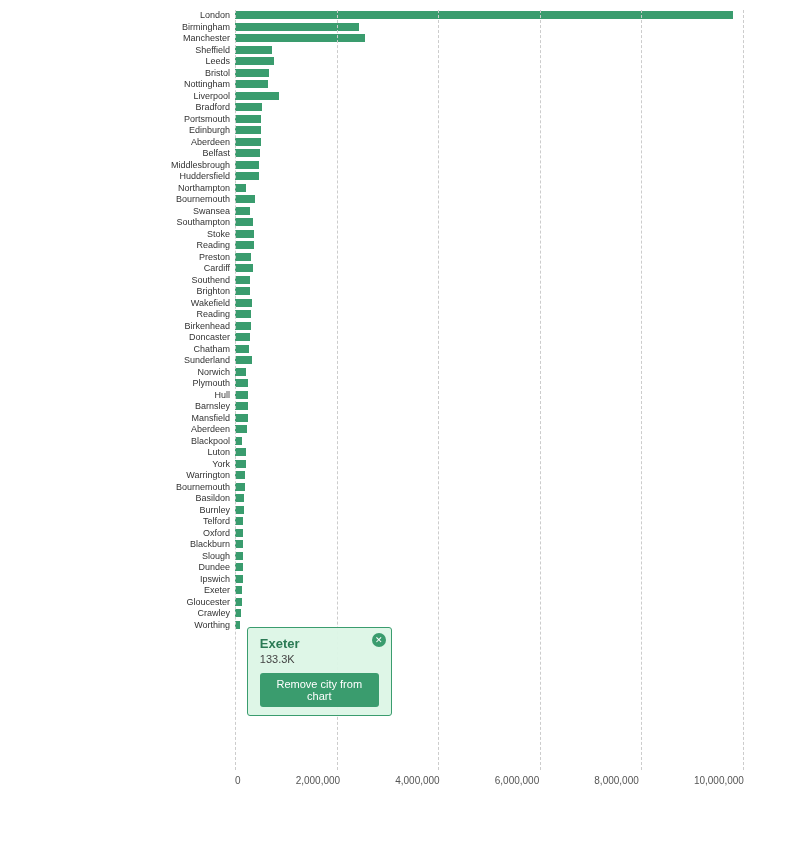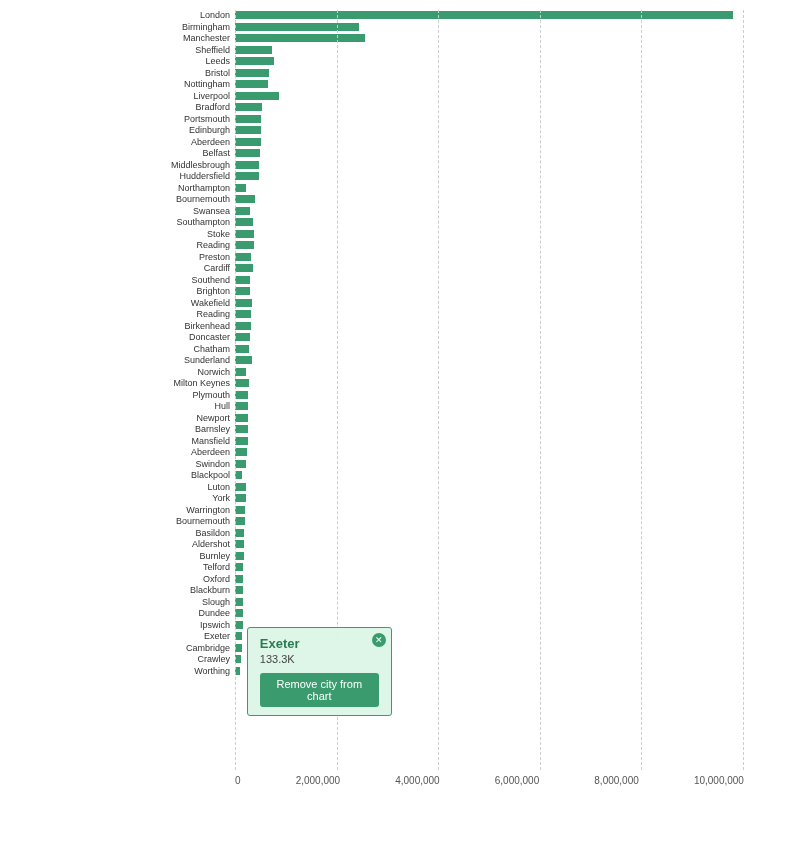--- a/index.html
+++ b/index.html
@@ -253,52 +253,40 @@
         </div>
         <div class="bar-row">
           <div class="bar-label">Sunderland</div>
           <div class="bar" style="width: 3.35415%;"></div>
         </div>
         <div class="bar-row">
           <div class="bar-label">Norwich</div>
           <div class="bar" style="width: 2.13166%;"></div>
         </div>
         <div class="bar-row">
-          <div class="bar-label">Milton Keynes</div>
-          <div class="bar" style="width: 2.7%;"></div>
-        </div>
-        <div class="bar-row">
           <div class="bar-label">Plymouth</div>
           <div class="bar" style="width: 2.642%;"></div>
         </div>
         <div class="bar-row">
           <div class="bar-label">Hull</div>
           <div class="bar" style="width: 2.59%;"></div>
         </div>
         <div class="bar-row">
-          <div class="bar-label">Newport</div>
-          <div class="bar" style="width: 2.465%;"></div>
-        </div>
-        <div class="bar-row">
           <div class="bar-label">Barnsley</div>
           <div class="bar" style="width: 2.468%;"></div>
         </div>
         <div class="bar-row">
           <div class="bar-label">Mansfield</div>
           <div class="bar" style="width: 2.46%;"></div>
         </div>
         <div class="bar-row">
           <div class="bar-label">Aberdeen</div>
           <div class="bar" style="width: 2.288%;"></div>
         </div>
         <div class="bar-row">
-          <div class="bar-label">Swindon</div>
-          <div class="bar" style="width: 2.22793%;"></div>
-        </div>
-        <div class="bar-row">
           <div class="bar-label">Blackpool</div>
           <div class="bar" style="width: 1.429%;"></div>
         </div>
         <div class="bar-row">
           <div class="bar-label">Luton</div>
           <div class="bar" style="width: 2.14%;"></div>
         </div>
         <div class="bar-row">
           <div class="bar-label">York</div>
           <div class="bar" style="width: 2.10618%;"></div>
@@ -309,24 +297,20 @@
         </div>
         <div class="bar-row">
           <div class="bar-label">Bournemouth</div>
           <div class="bar" style="width: 2.02%;"></div>
         </div>
         <div class="bar-row">
           <div class="bar-label">Basildon</div>
           <div class="bar" style="width: 1.74%;"></div>
         </div>
         <div class="bar-row">
-          <div class="bar-label">Aldershot</div>
-          <div class="bar" style="width: 1.78%;"></div>
-        </div>
-        <div class="bar-row">
           <div class="bar-label">Burnley</div>
           <div class="bar" style="width: 1.695%;"></div>
         </div>
         <div class="bar-row">
           <div class="bar-label">Telford</div>
           <div class="bar" style="width: 1.666%;"></div>
         </div>
         <div class="bar-row">
           <div class="bar-label">Oxford</div>
           <div class="bar" style="width: 1.621%;"></div>
@@ -345,22 +329,22 @@
         </div>
         <div class="bar-row">
           <div class="bar-label">Ipswich</div>
           <div class="bar" style="width: 1.558%;"></div>
         </div>
         <div class="bar-row">
           <div class="bar-label">Exeter</div>
           <div class="bar" style="width: 1.333%;"></div>
         </div>
         <div class="bar-row">
-          <div class="bar-label">Cambridge</div>
-          <div class="bar" style="width: 1.29%;"></div>
+          <div class="bar-label">Gloucester</div>
+          <div class="bar" style="width: 1.29285%;"></div>
         </div>
         <div class="bar-row">
           <div class="bar-label">Crawley</div>
           <div class="bar" style="width: 1.1%;"></div>
         </div>
         <div class="bar-row">
           <div class="bar-label">Worthing</div>
           <div class="bar" style="width: 1.08%;"></div>
         </div>
         <div class="grid-lines">

